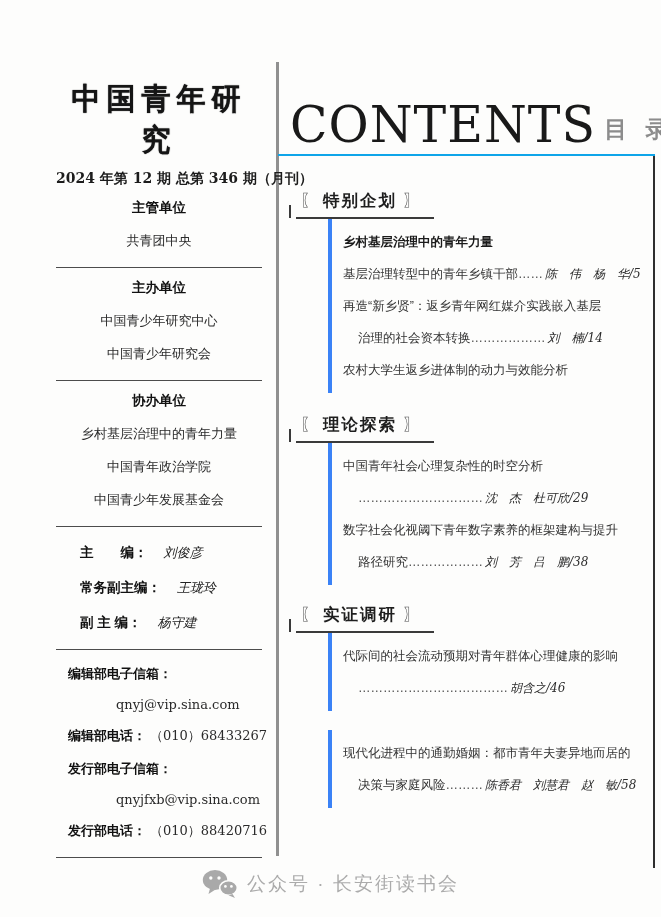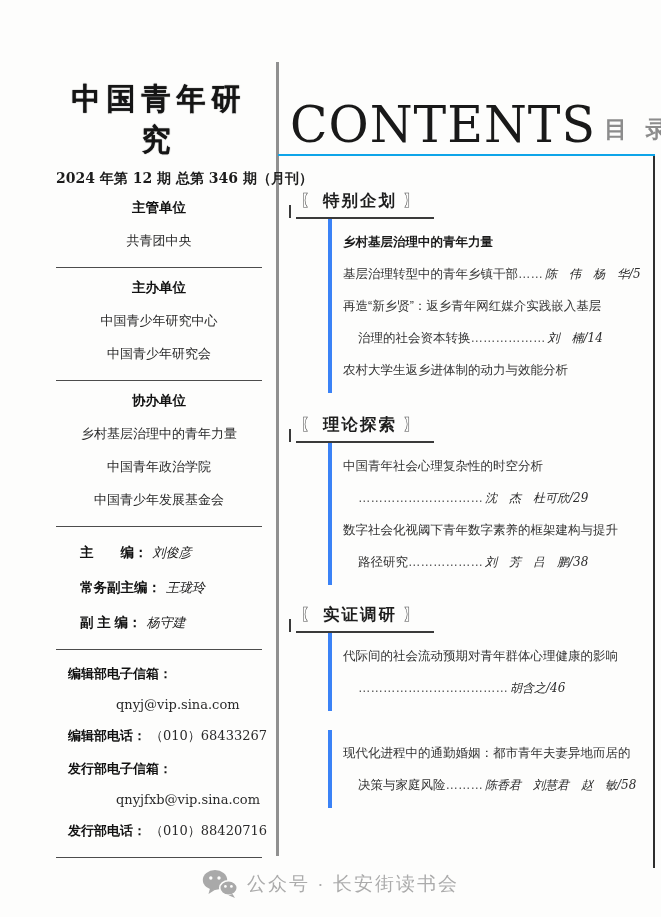--- a/index.html
+++ b/index.html
@@ -22,21 +22,21 @@
   .issue-line{
     text-align:center;margin-top:10px;font-family:"DejaVu Serif","Liberation Serif",serif;
     font-weight:700;font-size:14px;color:#1c1c1c;white-space:nowrap;
   }
   .org-label{text-align:center;font-weight:700;font-size:13.5px;color:#111;margin-top:11px;}
   .org-item{text-align:center;font-size:13px;color:#2a2a2a;margin-top:15px;}
   .lp-hr{border:none;border-top:1.5px solid #4c4c4c;margin:17px 0 0 0;}
   .ed-block{margin-top:4px;padding-left:24px;}
   .ed-row{display:flex;align-items:baseline;margin-top:17px;font-size:13.5px;white-space:nowrap;}
   .ed-label{font-weight:700;color:#111;}
-  .ed-name{font-family:"DejaVu Serif","Liberation Serif",serif;font-style:italic;font-size:13px;color:#222;margin-left:5px;}
+  .ed-name{font-family:"DejaVu Serif","Liberation Serif",serif;font-style:italic;font-size:13px;color:#222;margin-left:16px;}
   .ct-block{margin-top:2px;padding-left:12px;}
   .ct-label-row{font-weight:700;font-size:13px;color:#111;margin-top:15px;white-space:nowrap;}
   .ct-value-row{font-family:"DejaVu Serif","Liberation Serif",serif;font-size:13px;color:#2a2a2a;margin-top:14px;padding-left:48px;white-space:nowrap;}
   .ct-inline-row{display:flex;align-items:baseline;margin-top:15px;white-space:nowrap;}
   .ct-inline-row .val{font-family:"DejaVu Serif","Liberation Serif",serif;font-size:13px;color:#2a2a2a;margin-left:4px;}
 
   
   .right-panel{position:absolute;left:278px;top:60px;width:377px;}
   .toc-head{
     box-sizing:border-box;height:96px;border-bottom:2px solid #0ea5e9;

